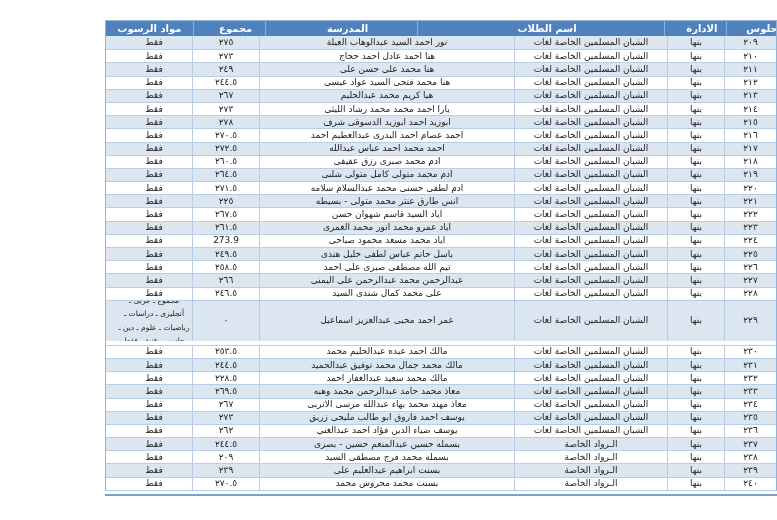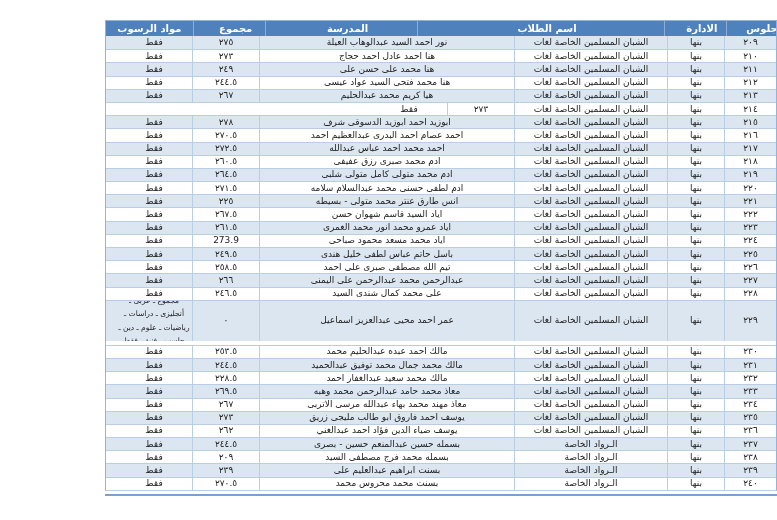--- a/index.html
+++ b/index.html
@@ -119,20 +119,21 @@
     <div class="td c-admin">بنها</div>
     <div class="td c-school">الشبان المسلمين الخاصة لغات</div>
     <div class="td c-name">هيا كريم محمد عبدالحليم</div>
     <div class="td c-total">٢٦٧</div>
     <div class="td c-fail">فقط</div>
   </div>
         <div class="tr">
     <div class="td c-seat">٢١٤</div>
     <div class="td c-admin">بنها</div>
     <div class="td c-school">الشبان المسلمين الخاصة لغات</div>
+    <div class="td c-name">يارا احمد محمد محمد رشاد الليثى</div>
     <div class="td c-total">٢٧٣</div>
     <div class="td c-fail">فقط</div>
   </div>
         <div class="tr band">
     <div class="td c-seat">٢١٥</div>
     <div class="td c-admin">بنها</div>
     <div class="td c-school">الشبان المسلمين الخاصة لغات</div>
     <div class="td c-name">ابوزيد احمد ابوزيد الدسوقى شرف</div>
     <div class="td c-total">٢٧٨</div>
     <div class="td c-fail">فقط</div>

